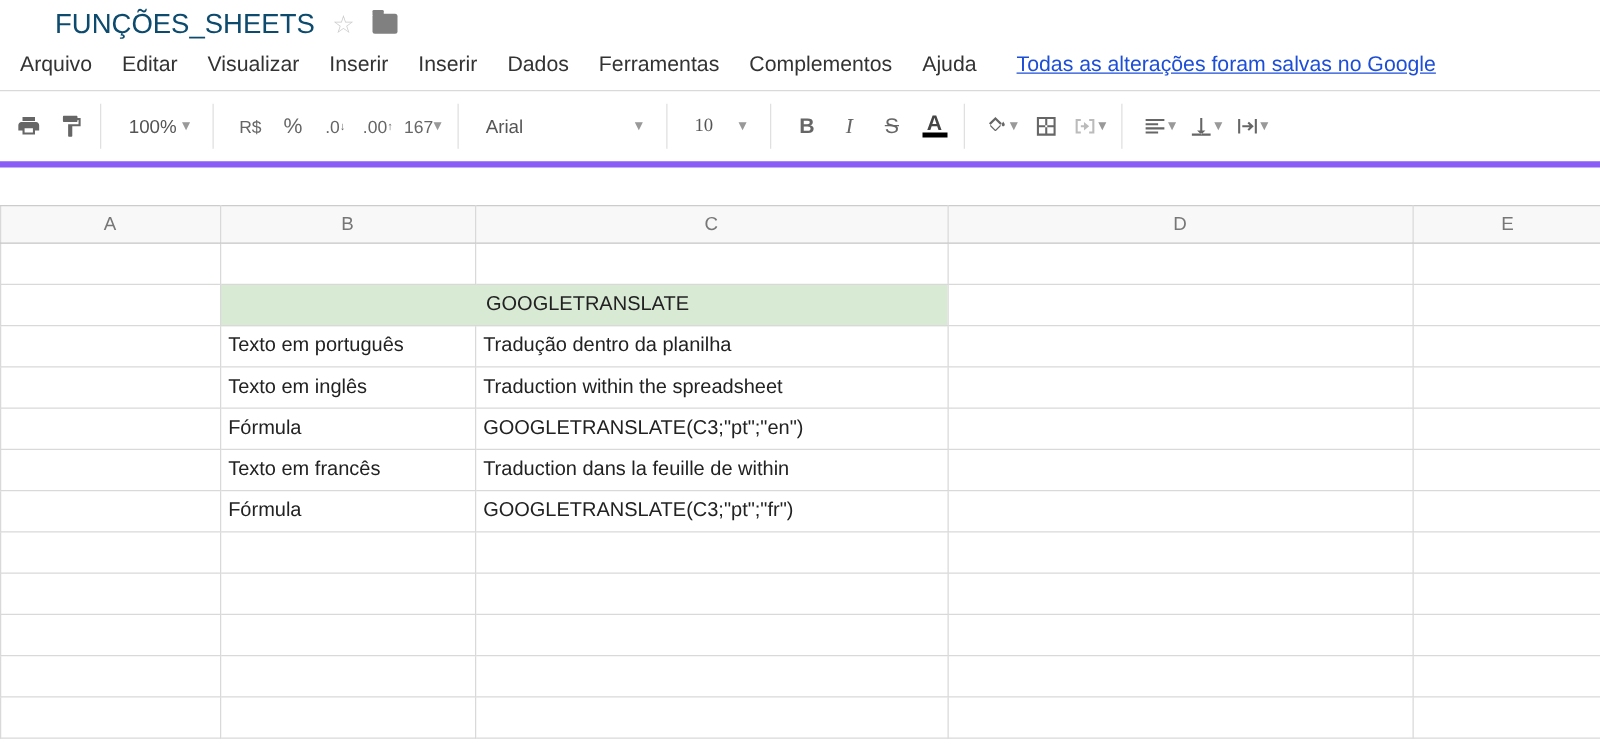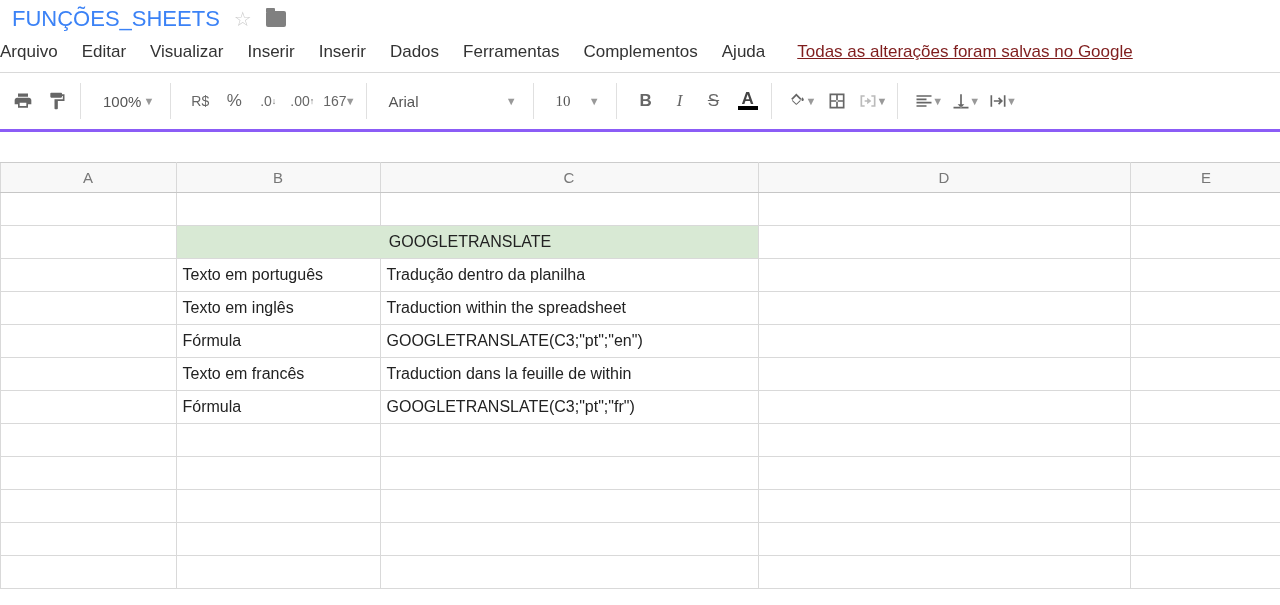--- a/index.html
+++ b/index.html
@@ -13,23 +13,24 @@
     overflow: hidden;
   }
   .titlebar {
     display: flex;
     align-items: center;
     padding: 6px 0 2px 0;
     gap: 14px;
   }
   .doc-title {
     font-size: 22px;
-    color: #3b82f6;
+    color: #0c4a6e;
     font-weight: 400;
-    padding-left: 12px;
+    padding-left: 0;
+    margin-left: 44px;
   }
   .star-icon { color: #ccc; font-size: 20px; }
   .folder-icon {
     width: 20px; height: 16px;
     background: #808080;
     display: inline-block;
     border-radius: 2px;
     position: relative;
   }
   .folder-icon::before {
@@ -37,35 +38,35 @@
     position: absolute;
     top: -3px; left: 0;
     width: 9px; height: 4px;
     background: #808080;
     border-radius: 1px 1px 0 0;
   }
   .menubar {
     display: flex;
     align-items: flex-start;
     gap: 24px;
-    padding: 8px 0 10px 0;
+    padding: 8px 0 10px 16px;
     font-size: 17px;
     color: #333;
   }
   .menubar .save-status {
-    color: #7f1d1d;
+    color: #1d4ed8;
     text-decoration: underline;
     margin-left: 8px;
     white-space: nowrap;
   }
   .toolbar {
     display: flex;
     align-items: flex-start;
     border-top: 1px solid #d9d9d9;
-    border-bottom: 3px solid #8b5cf6;
+    border-bottom: 5px solid #8b5cf6;
     padding: 10px 0;
     gap: 6px;
   }
   .tb-group {
     display: flex;
     align-items: center;
     gap: 8px;
     padding: 0 10px;
     border-right: 1px solid #e0e0e0;
     height: 36px;

